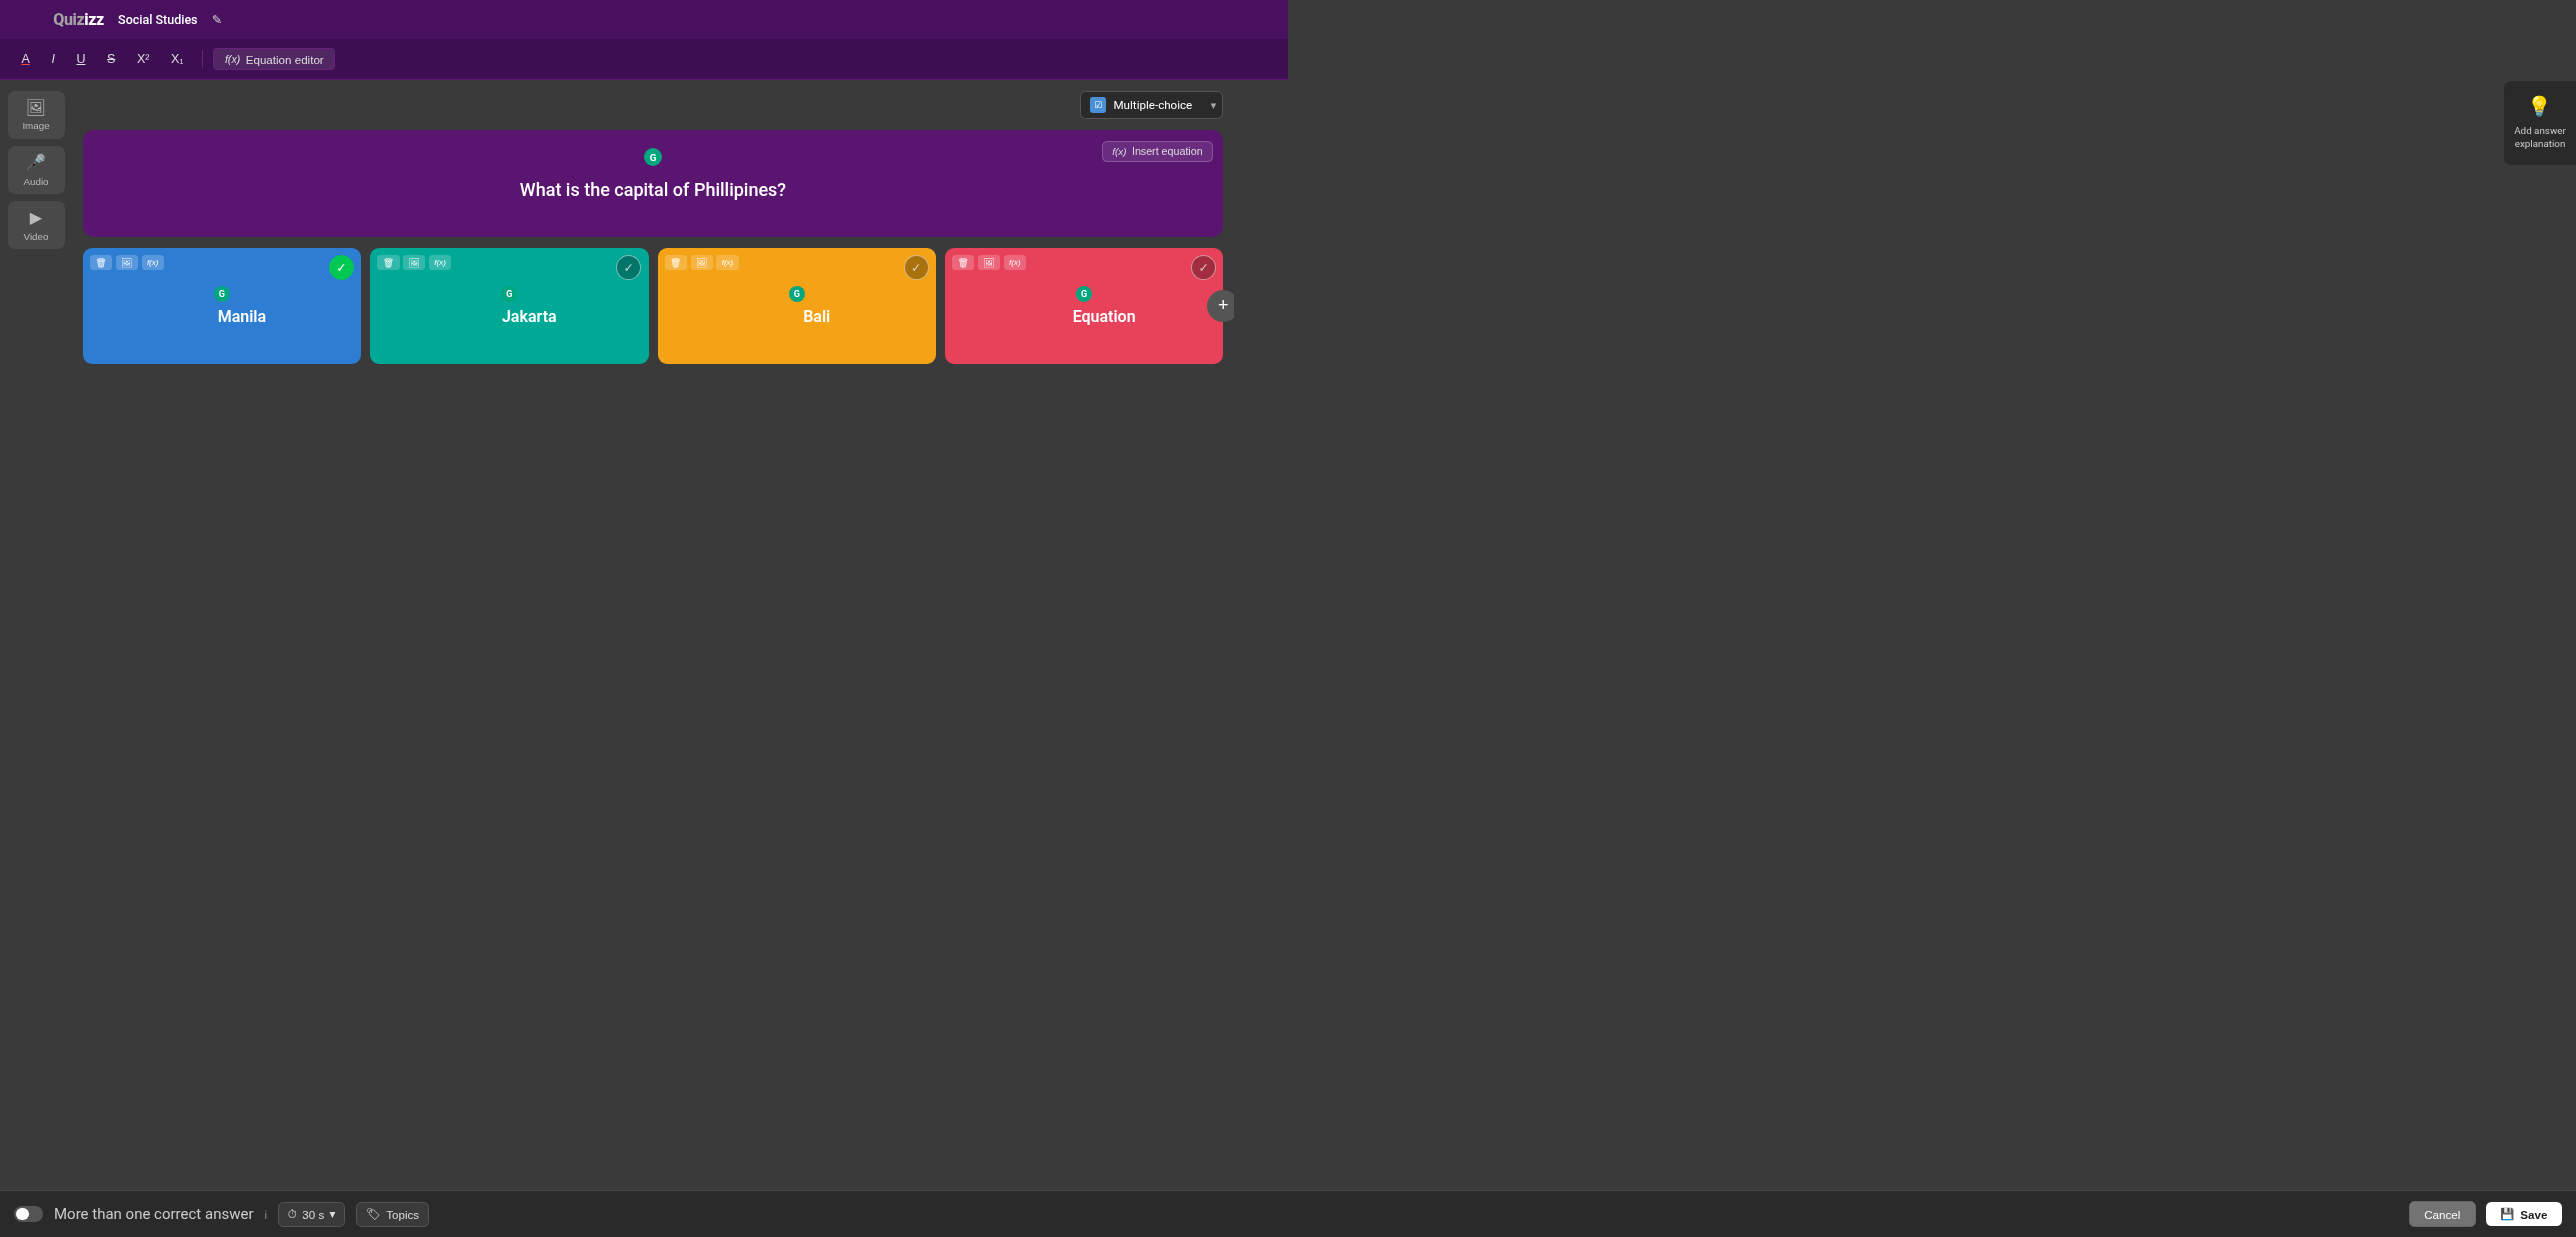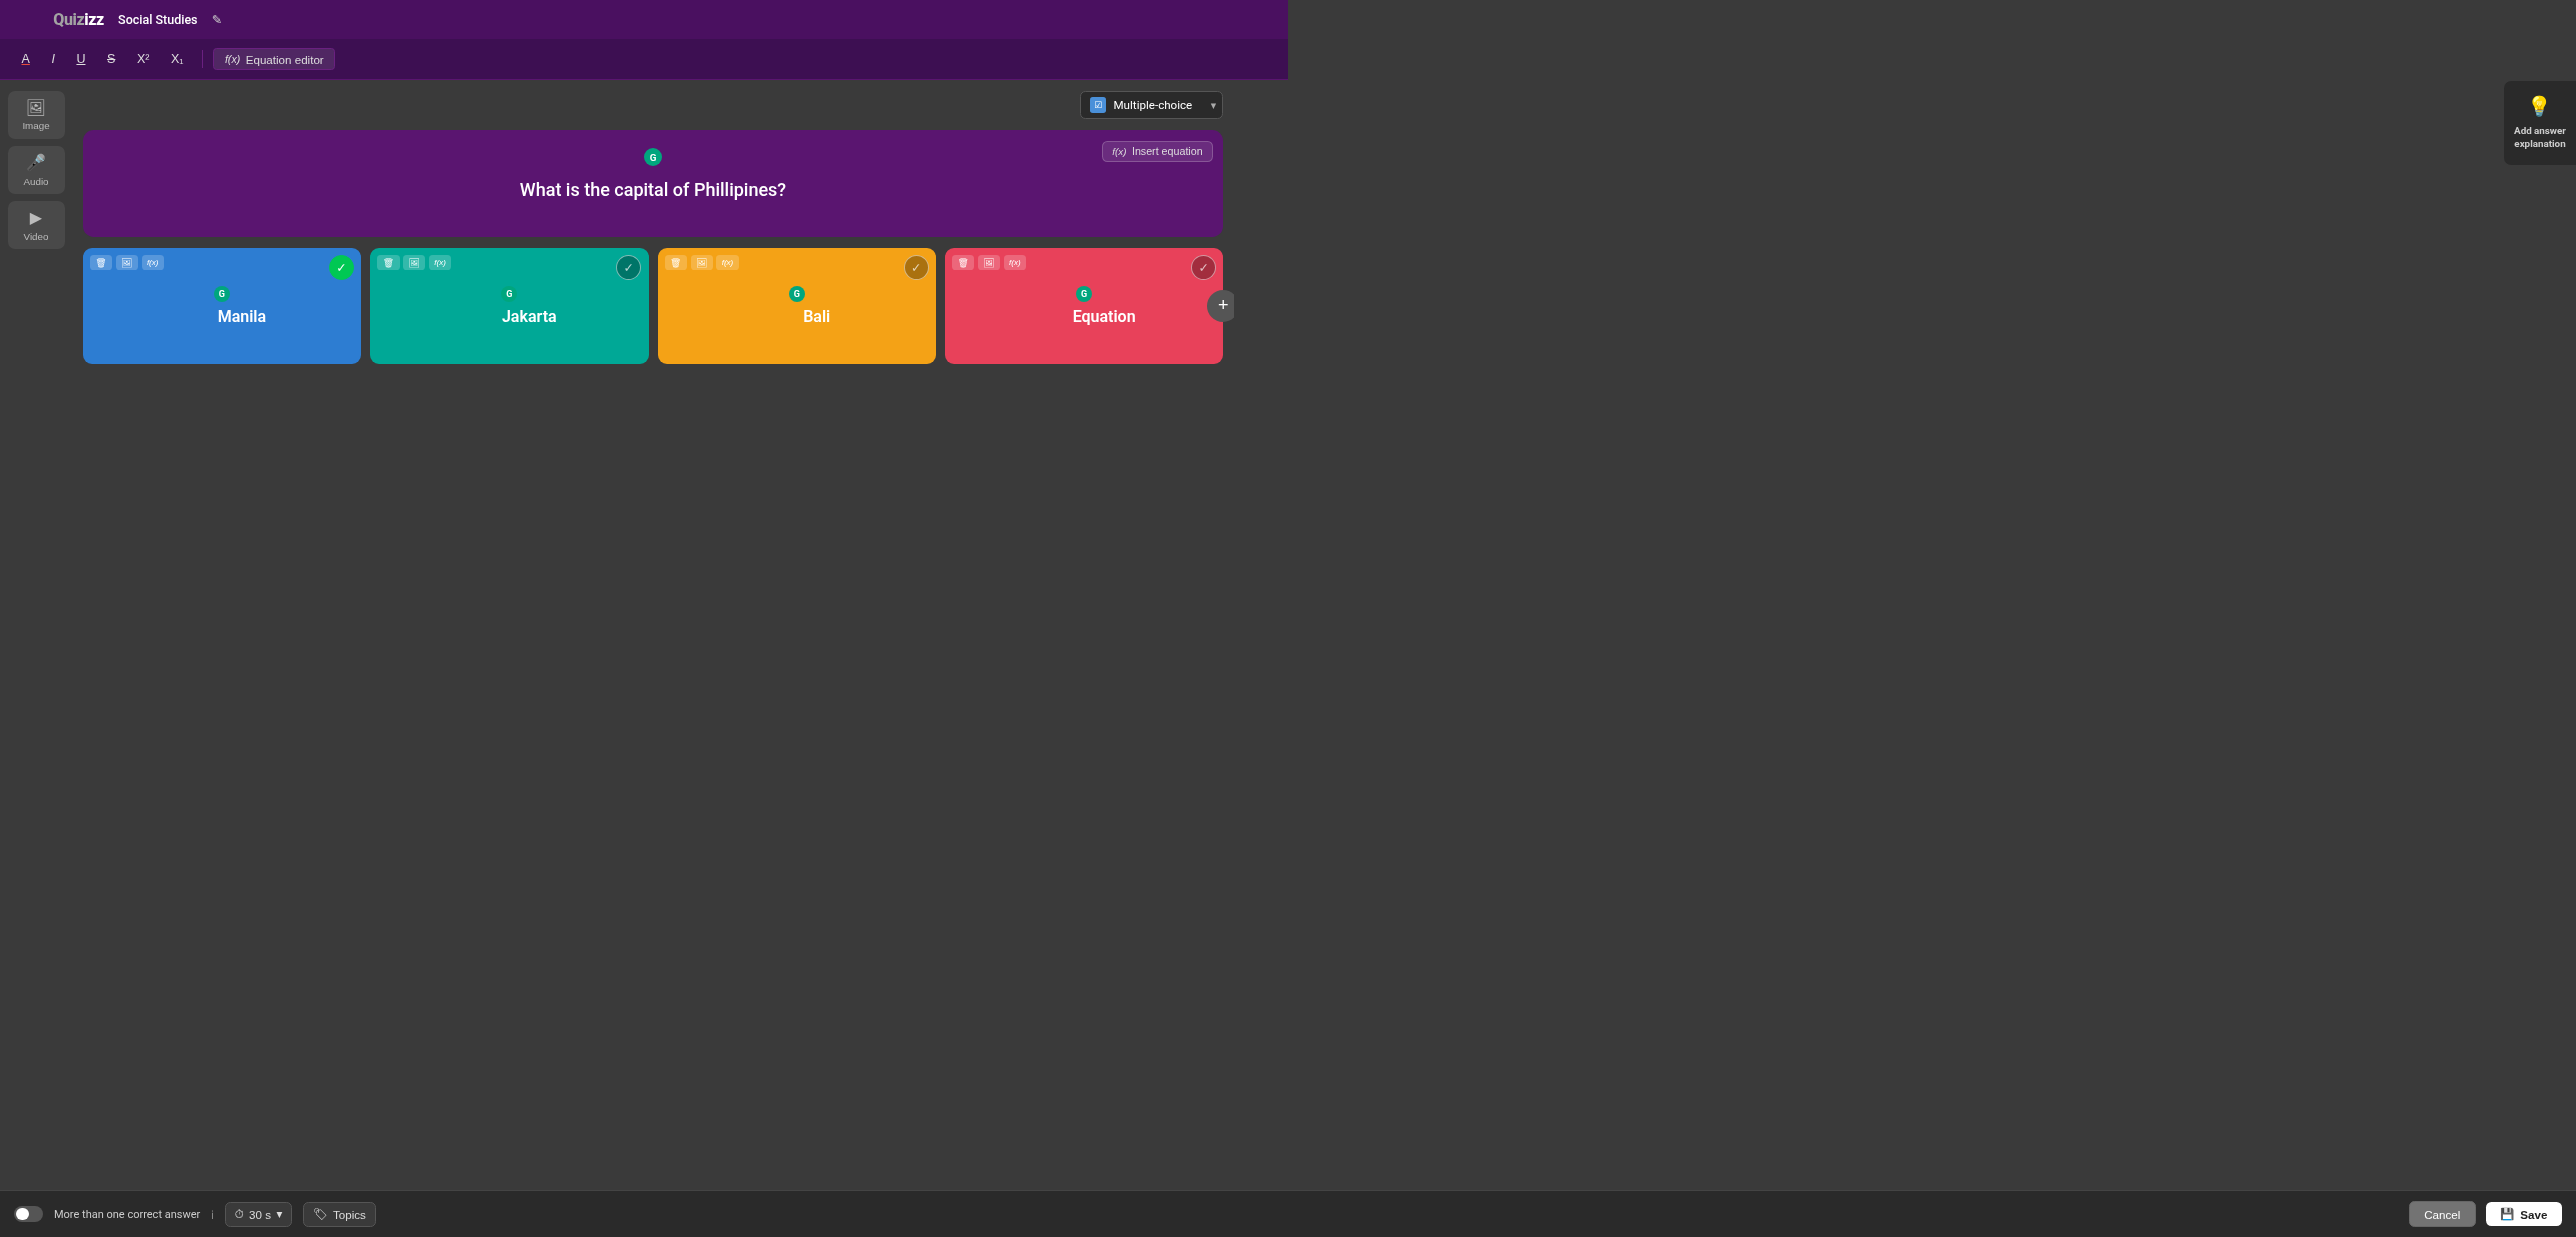--- a/index.html
+++ b/index.html
@@ -311,21 +311,21 @@
       width: 12.5px;
       height: 12.5px;
       background: white;
       border-radius: 50%;
       top: 1.8px;
       left: 1.8px;
       transition: left 0.2s;
     }
     .more-answers-label {
       color: #ccc;
-      font-size: 11px;
+      font-size: 15px;
     }
     .info-icon {
       color: #888;
       font-size: 11.6px;
       cursor: pointer;
     }
     .timer-btn {
       background: #3a3a3a;
       border: 0.9px solid #555;
       color: #ddd;
@@ -400,21 +400,20 @@
       cursor: pointer;
     }
     .explanation-icon {
       font-size: 19.7px;
     }
     .explanation-label {
       color: #ccc;
       font-size: 9.8px;
       text-align: center;
       line-height: 1.3;
-      font-weight: bold;
     }
 
     
     .type-select-wrapper {
       position: relative;
       display: inline-flex;
       align-items: center;
     }
     .type-select-inner {
       background: #2a2a2a;

